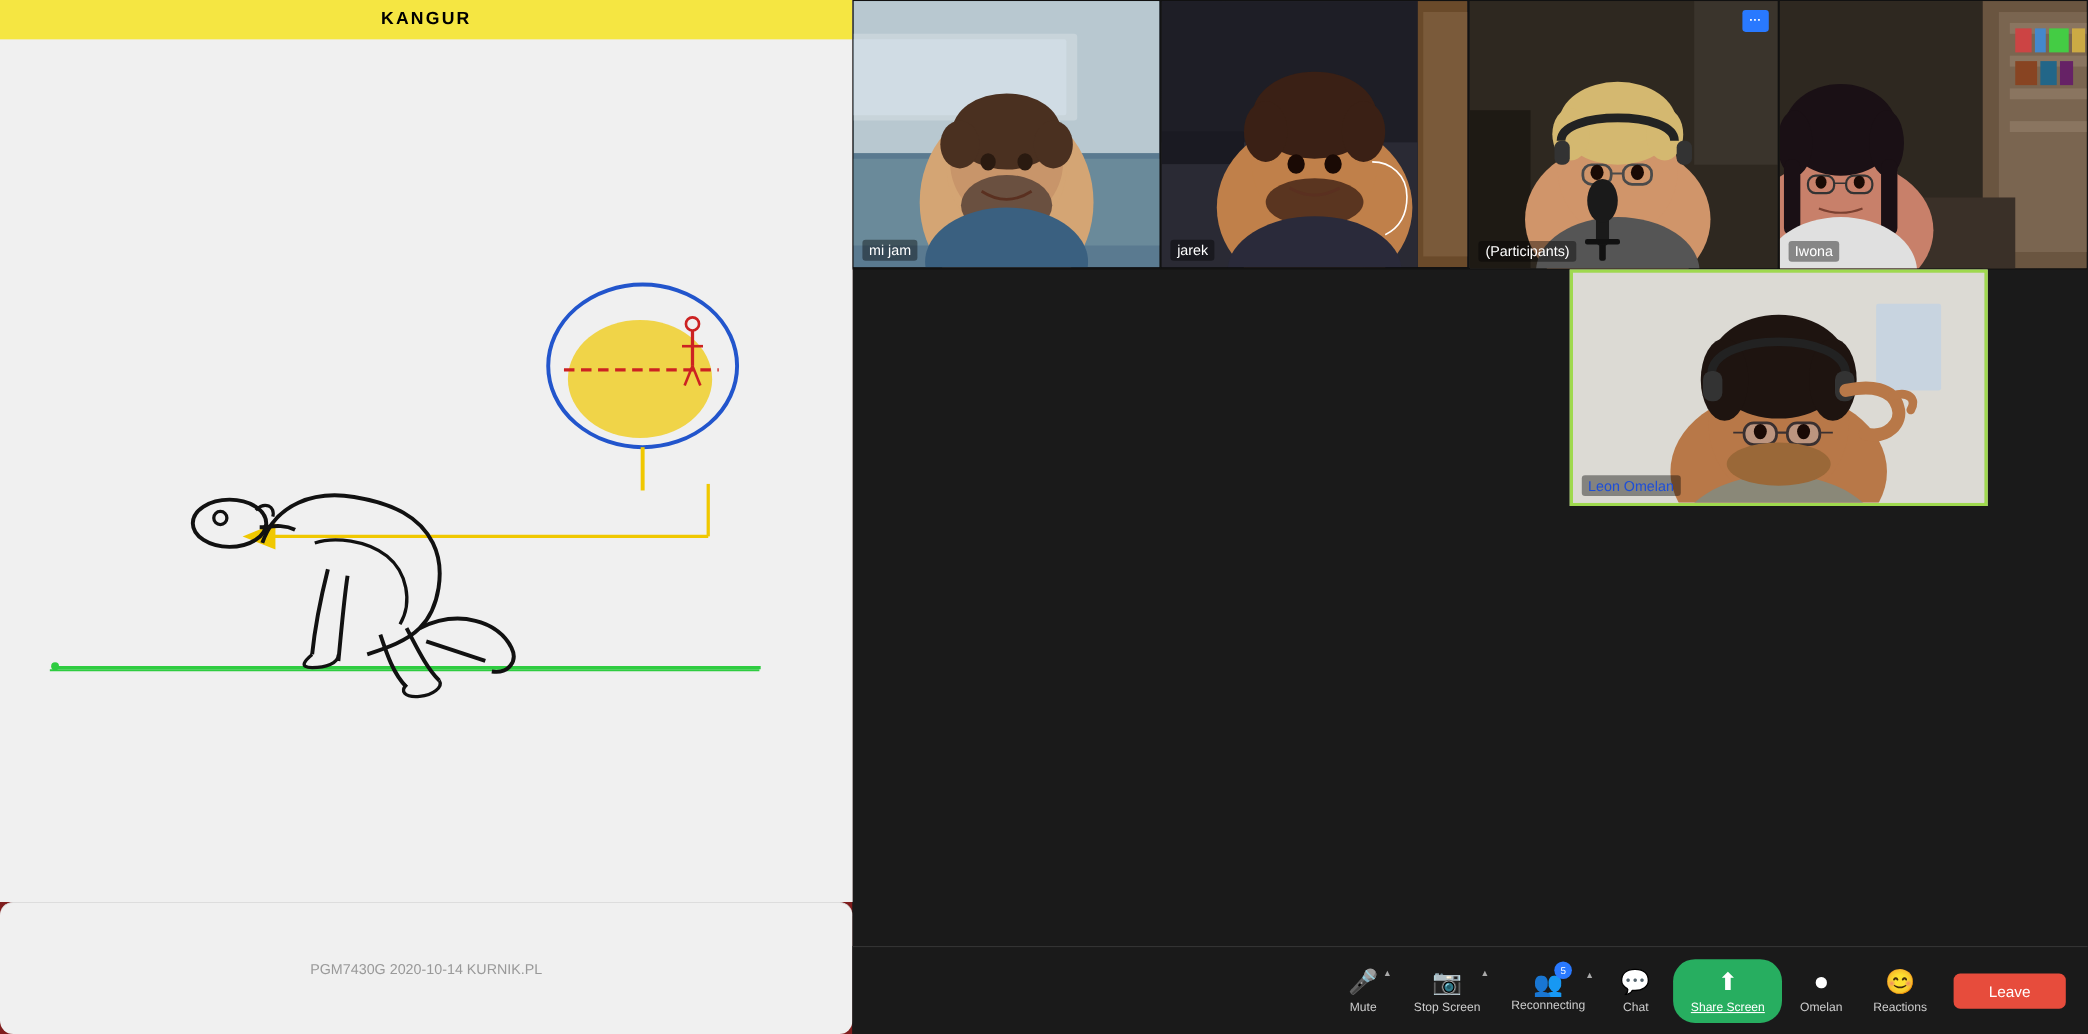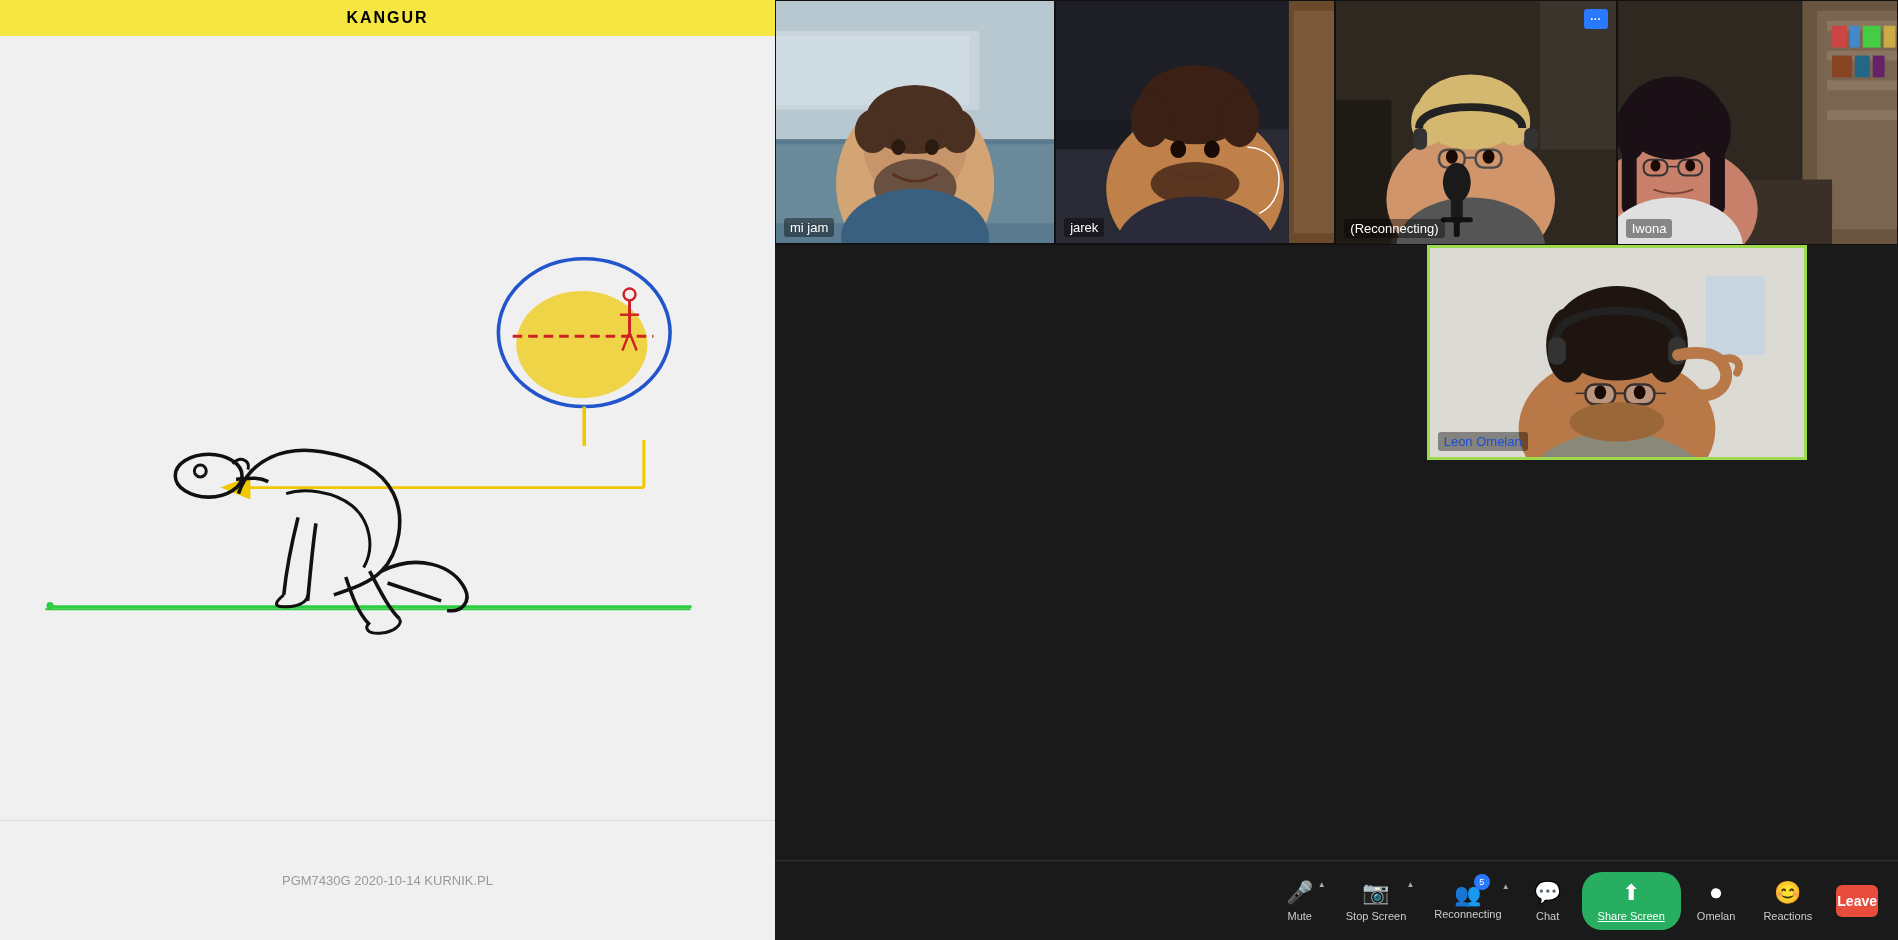--- a/index.html
+++ b/index.html
@@ -58,20 +58,21 @@
     }
 
     #drawing-footer {
       width: 775px;
       height: 120px;
       background: #f0f0f0;
       display: flex;
       align-items: center;
       justify-content: center;
       border-top: 1px solid #ddd;
+      border-radius: 12px;
     }
 
     #drawing-watermark {
       color: #999;
       font-size: 13px;
     }
 
     
     #right-panel {
       flex: 1;
@@ -222,25 +223,25 @@
       color: white;
     }
 
     .share-screen-icon {
       color: white;
     }
 
     .leave-btn {
       background: #e74c3c;
       border-radius: 6px;
-      padding: 8px 1px;
+      padding: 8px 32px;
       cursor: pointer;
       color: white;
       font-size: 14px;
-      font-weight: bold;
+      font-weight: normal;
       display: flex;
       align-items: center;
       justify-content: center;
       margin-left: 8px;
     }
 
     
     #top-row {
       display: grid;
       grid-template-columns: 1fr 1fr;
@@ -426,21 +427,21 @@
 
           <rect x="260" y="185" width="12" height="40" rx="6" fill="#1a1a1a"></rect>
           <ellipse cx="266" cy="183" rx="14" ry="20" fill="#1a1a1a"></ellipse>
           <rect x="250" y="218" width="32" height="5" rx="2" fill="#111"></rect>
           <rect x="263" y="223" width="6" height="15" rx="2" fill="#111"></rect>
         </svg>
         
         <div class="more-btn">
           <span style="color:white; font-size:11px; font-weight:bold;">···</span>
         </div>
-        <div class="video-label">(Reconnecting)</div>
+        <div class="video-label">(Participants)</div>
       </div>
 
       <div class="video-tile tile-iwona">
         <svg width="100%" height="100%" viewBox="0 0 570 245" preserveAspectRatio="xMidYMid slice">
           <rect width="570" height="245" fill="#3c3028"></rect>
 
           <rect x="330" y="0" width="240" height="245" fill="#6a5540"></rect>
 
           <rect x="345" y="10" width="210" height="220" fill="#7a6550"></rect>
           <rect x="355" y="20" width="190" height="10" fill="#8a7560"></rect>

